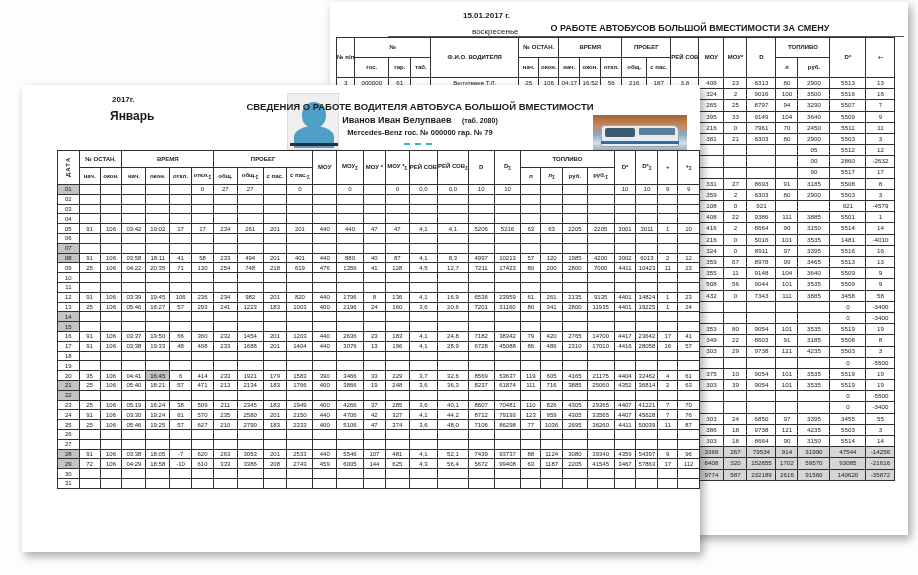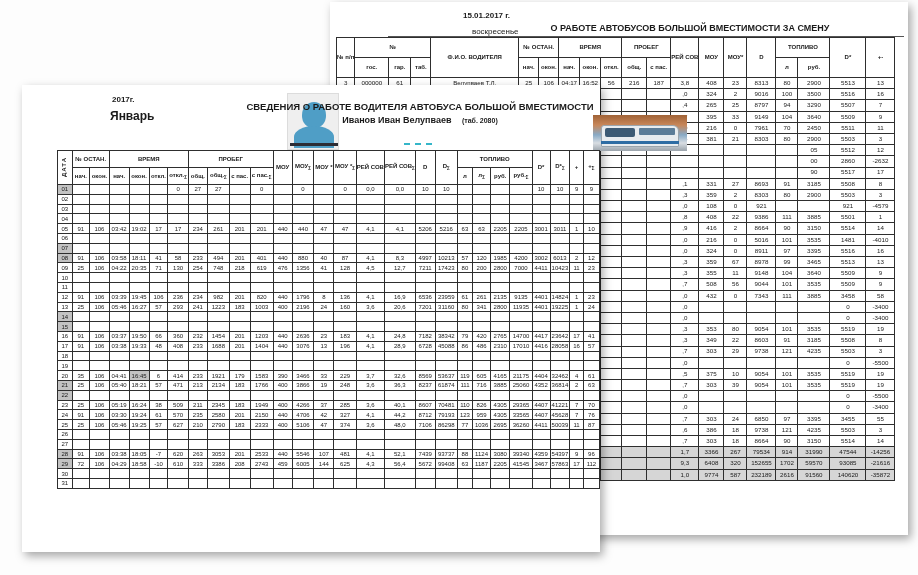--- a/index.html
+++ b/index.html
@@ -2,21 +2,21 @@
 <html><head>
 <meta charset="utf-8">
 <style>
   * { margin:0; padding:0; box-sizing:border-box; }
   html,body { width:918px; height:575px; background:#ffffff; overflow:hidden;
               font-family:"Liberation Sans", sans-serif; color:#1a1a1a; }
   .stage { position:relative; width:918px; height:575px; background:#fdfdfd;padding-left:8px; }
 
   .sheet { position:absolute; background:#ffffff; box-shadow:3px 4px 9px rgba(0,0,0,.35); }
   #back-sheet  { left:330px; top:2px;  width:578px; height:533px; z-index:1; }
-  #front-sheet { left:22px;  top:85px; width:578px; height:467px; z-index:5; }
+  #front-sheet { left:22px;  top:85px; width:678px; height:467px; z-index:5; }
 
   
   .bs-date    { position:absolute; left:133px; top:9px;  font-size:8px; font-weight:bold; }
   .bs-weekday { position:absolute; left:130px; top:25px; font-size:8px;margin-left:12px; }
   .bs-title   { position:absolute; left:160px; top:5px; width:400px; text-align:center; }
   .bs-title .t1 { font-size:10px; font-weight:bold; }
   .bs-title .t2 { font-size:9px;  font-weight:bold; margin-top:16px; }
   .bs-rule    { position:absolute; left:58px; top:34px; width:516px; border-top:1px solid #555; }
 
   
@@ -941,20 +941,21 @@
       <div class="torso"></div>
       <div class="base"></div>
     </div>
 
     <div class="fs-title">
       <div class="t1">СВЕДЕНИЯ О РАБОТЕ ВОДИТЕЛЯ АВТОБУСА БОЛЬШОЙ ВМЕСТИМОСТИ</div>
       <div class="fs-driver">
         <span>Иванов Иван Велупваев</span>
         <span class="tabnote">(таб. 2080)</span>
       </div>
+      <div class="fs-vehicle">Mercedes-Benz гос. № 000000  гар. № 79</div>
     </div>
     <div class="fs-dashes"></div>
 
     <div class="busphoto">
       <div class="body"></div>
       <div class="glass"></div>
       <div class="glass2"></div>
       <div class="stripe"></div>
     </div>
 

